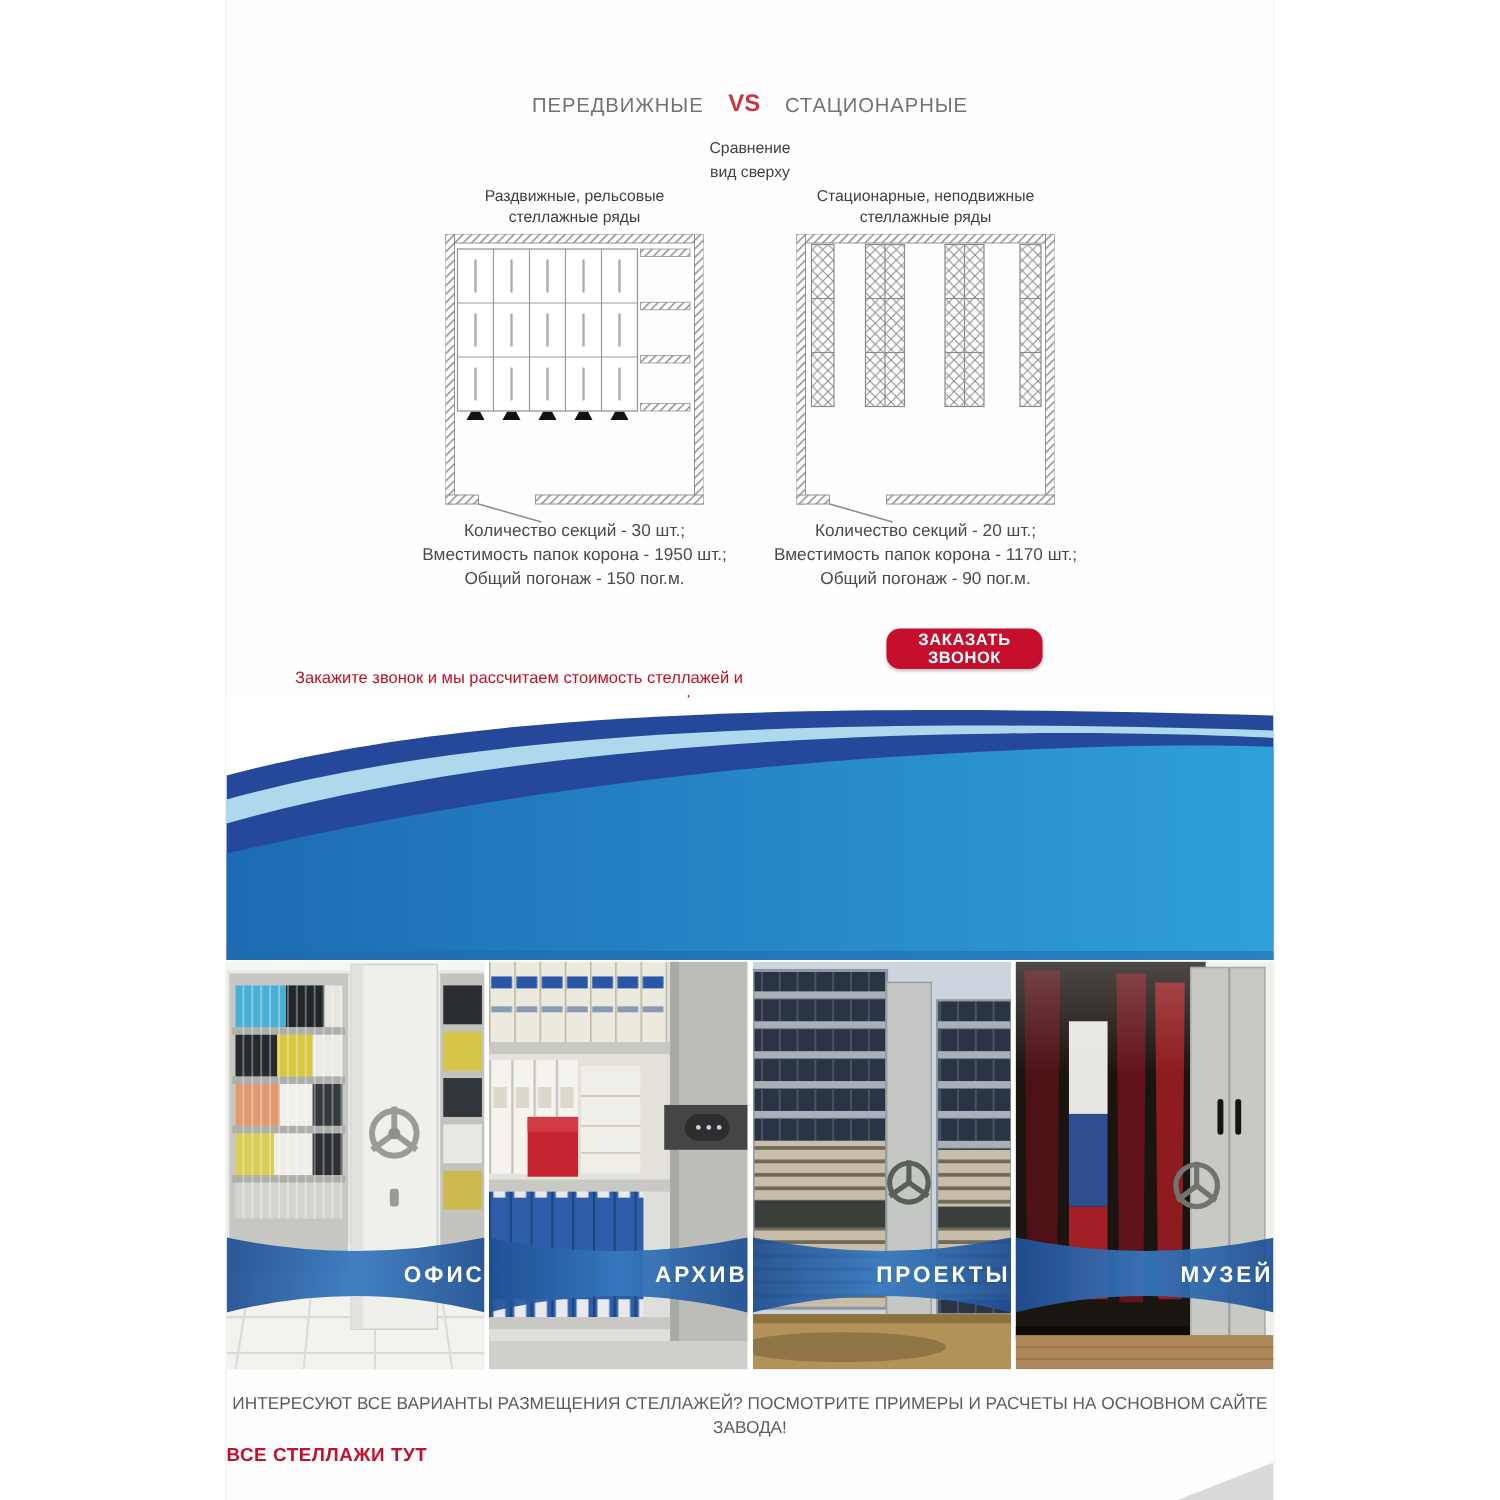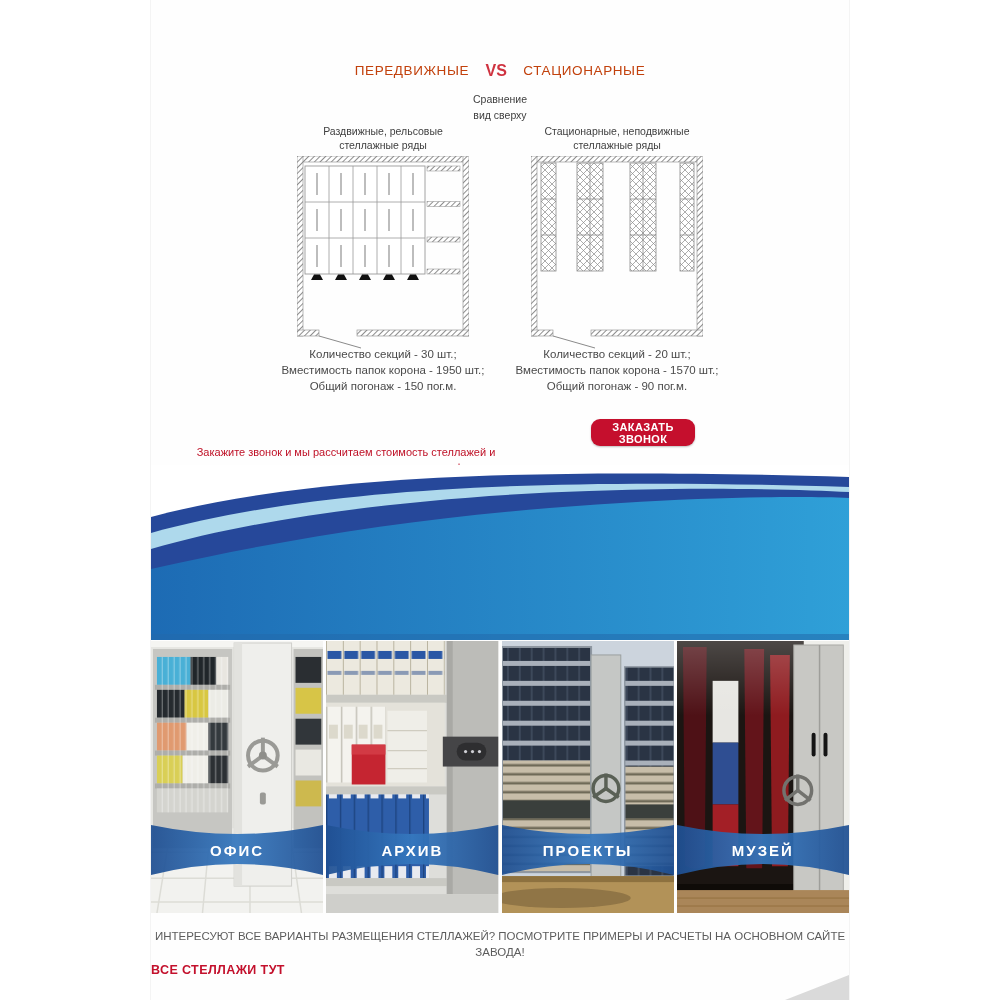--- a/index.html
+++ b/index.html
@@ -3,21 +3,21 @@
 <meta charset="utf-8">
 <style>
   html,body{margin:0;padding:0;background:#ffffff;}
   body{width:1000px;height:1000px;overflow:hidden;font-family:"Liberation Sans",sans-serif;}
   .page{position:relative;width:698px;height:1000px;margin:0 auto;background:#fefefe;
         border-left:1px solid #f4f4f4;border-right:1px solid #f4f4f4;}
   
   .title{position:absolute;top:16px;left:50%;transform:translateX(-50%);width:580px;
          text-align:center;color:#1e5b9e;font-size:16px;font-weight:bold;line-height:1.3;letter-spacing:.2px;}
   .versus{position:absolute;top:61px;left:0;width:100%;text-align:center;}
-  .versus .side{color:#c2410c;font-size:13.5px;letter-spacing:.6px;vertical-align:middle;}
+  .versus .side{color:#737373;font-size:13.5px;letter-spacing:.6px;vertical-align:middle;}
   .versus .vs{color:#cf3340;font-size:16px;font-weight:bold;margin:0 12px;vertical-align:middle;}
   .note{position:absolute;top:92px;left:0;width:100%;text-align:center;color:#3f3f3f;
         font-size:10.5px;line-height:1.5;}
   
   .diag{position:absolute;top:124px;width:172px;text-align:center;}
   .diag-left{left:146px;} .diag-right{left:380px;}
   .diag .caption{color:#3f3f3f;font-size:10.5px;line-height:1.35;margin-bottom:4px;white-space:nowrap;}
   .diag svg{display:block;margin:0 auto;}
   .stats{position:absolute;top:346px;width:332px;text-align:center;color:#4a4a4a;
          font-size:11.5px;line-height:16px;font-weight:500;}
@@ -34,21 +34,21 @@
   .wave svg{position:absolute;inset:0;}
   .slogan{position:absolute;top:96px;left:0;width:100%;text-align:center;color:#ffffff;
           font-size:15px;font-weight:600;letter-spacing:.6px;text-shadow:0 1px 2px rgba(0,20,60,.4);}
   
   .gallery{position:absolute;top:641px;left:0;width:698px;height:272px;display:flex;gap:3px;}
   .tile{position:relative;flex:1;overflow:hidden;cursor:pointer;}
   .tile > svg.photo{position:absolute;inset:0;width:100%;height:100%;}
   .ribbon{position:absolute;left:0;right:0;top:66%;height:58px;}
   .ribbon svg{position:absolute;inset:0;width:100%;height:100%;}
   .ribbon-label{position:absolute;top:50%;left:0;width:100%;transform:translateY(-50%);
-                text-align:center;color:#ffffff;font-size:15px;font-weight:bold;letter-spacing:2px;}
+                text-align:right;color:#ffffff;font-size:15px;font-weight:bold;letter-spacing:2px;}
   
   .footer-text{position:absolute;top:928px;left:50%;transform:translateX(-50%);width:692px;
                text-align:center;color:#5c5c5c;font-size:11.5px;line-height:1.4;}
   .footer-link{position:absolute;top:963px;left:0;width:100%;text-align:left;color:#c3102c;
                font-size:12.5px;font-weight:bold;letter-spacing:.4px;text-decoration:none;display:block;}
   .corner{position:absolute;right:0;bottom:0;width:64px;height:25px;background:#dadada;
           clip-path:polygon(100% 0,100% 100%,0 100%);}
 </style>
 </head>
 <body>
@@ -175,21 +175,21 @@
     </svg>
   </div>
 
   <div class="stats stats-left">
     <div>Количество секций - 30 шт.;</div>
     <div>Вместимость папок корона - 1950 шт.;</div>
     <div>Общий погонаж - 150 пог.м.</div>
   </div>
   <div class="stats stats-right">
     <div>Количество секций - 20 шт.;</div>
-    <div>Вместимость папок корона - 1570 шт.;</div>
+    <div>Вместимость папок корона - 1170 шт.;</div>
     <div>Общий погонаж - 90 пог.м.</div>
   </div>
 
   <div class="cta-text">Закажите звонок и мы рассчитаем стоимость стеллажей и вместимость вашего помещения прямо по телефону</div>
   <button class="cta-btn">ЗАКАЗАТЬ ЗВОНОК</button>
 
   <div class="wave">
     <svg width="698" height="175" viewBox="0 0 698 175" preserveAspectRatio="none">
       <path d="M0,52 C150,12 360,2 698,12 L698,175 L0,175 Z" fill="#26489a"></path>
       <path d="M0,68 C160,24 380,12 698,22 L698,175 L0,175 Z" fill="#aed9ec"></path>

